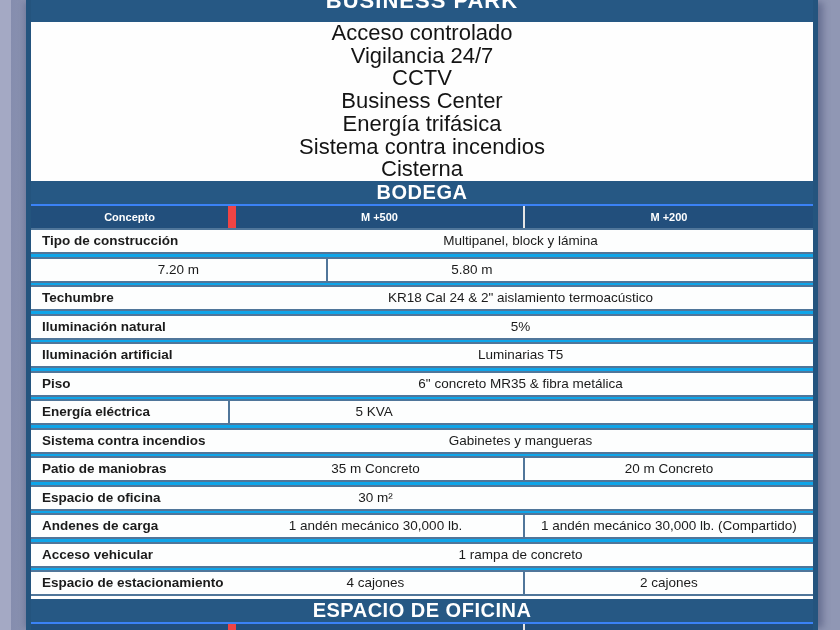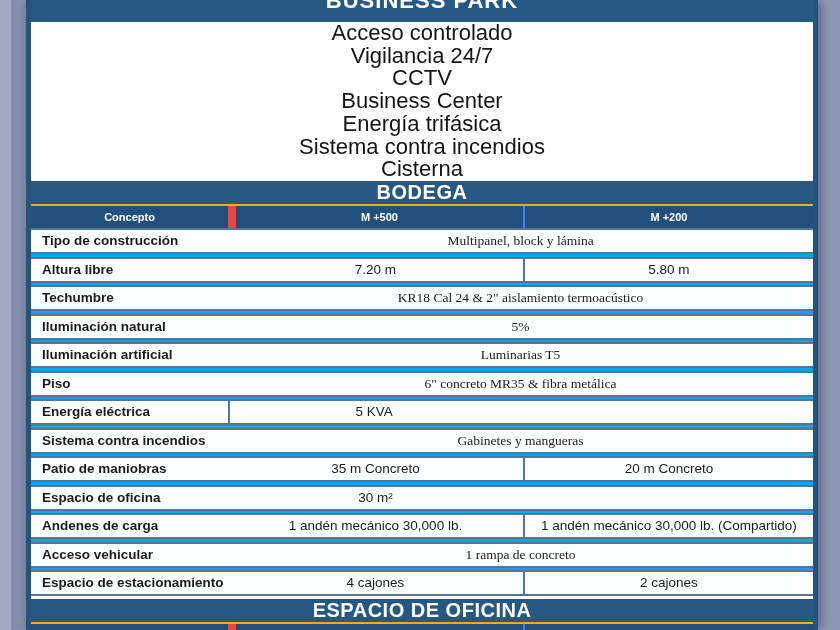--- a/index.html
+++ b/index.html
@@ -10,21 +10,21 @@
   }
   .doc{
     position:absolute;left:26px;top:0;width:792px;height:630px;box-sizing:border-box;
     border-left:5px solid #24547e;border-right:5px solid #24547e;
     background:#ffffff;overflow:hidden;
     box-shadow:7px 0 7px -2px rgba(55,65,105,.45), -4px 0 6px -2px rgba(55,65,105,.30);
   }
   .banner{
     background:#265884;color:#fff;text-align:center;font-weight:bold;
     font-size:20px;line-height:23px;height:23px;letter-spacing:.5px;
-    border-bottom:2px solid #eab308;
+    border-bottom:2px solid #3b82f6;
   }
   .banner-top{
     height:22px;border-bottom:none;overflow:hidden;
   }
   .banner-top .clip-txt{display:block;font-size:22px;line-height:22px;margin-top:-10px;letter-spacing:1px;}
   .amenities{
     height:159px;display:flex;flex-direction:column;justify-content:center;
     background:#fefefe;
   }
   .amenity{
@@ -32,32 +32,32 @@
   }
   .thead{
     display:flex;height:22px;background:#224f7c;
   }
   .thead .hcell{
     color:#fff;font-weight:bold;font-size:11px;line-height:22px;text-align:center;
     box-sizing:border-box;
   }
   .hcell.h1{width:25.2%;}
   .hcell.h2{width:37.7%;border-left:8px solid #ef4444;}
-  .hcell.h3{width:37.1%;border-left:2px solid #3b82f6;}
+  .hcell.h3{width:37.1%;border-left:2px solid #e5e5e5;}
   .tbody{background:#0ea5e9;}
   .trow{
     height:26px;box-sizing:border-box;display:flex;background:#fdfefe;
     border-top:2px solid #50769a;border-bottom:2px solid #50769a;
     margin-bottom:2.5px;
   }
   .cell{font-size:13.5px;line-height:22px;color:#1b1b1b;box-sizing:border-box;overflow:hidden;white-space:nowrap;}
   .cell.label{width:25.2%;font-weight:bold;padding-left:11px;}
   .cell.val{width:37.7%;text-align:center;}
   .cell.val.divider{width:37.1%;border-left:2px solid #50769a;}
-  .cell.span{width:74.8%;text-align:center;font-family:Liberation Serif, serif;}
+  .cell.span{width:74.8%;text-align:center;}
 </style>
 </head>
 <body>
 
 <div class="doc">
 
   <div class="banner banner-top">
     <span class="clip-txt">BUSINESS PARK</span>
   </div>
 
@@ -80,21 +80,20 @@
     <div class="hcell h2">M +500</div>
     <div class="hcell h3">M +200</div>
   </div>
 
   <div class="tbody">
       <div class="trow">
         <div class="cell label">Tipo de construcción</div>
         <div class="cell span">Multipanel, block y lámina</div>
       </div>
       <div class="trow">
-        <div class="cell label">Altura libre</div>
         <div class="cell val">7.20 m</div>
         <div class="cell val divider">5.80 m</div>
       </div>
       <div class="trow">
         <div class="cell label">Techumbre</div>
         <div class="cell span">KR18 Cal 24 &amp; 2" aislamiento termoacústico</div>
       </div>
       <div class="trow">
         <div class="cell label">Iluminación natural</div>
         <div class="cell span">5%</div>

